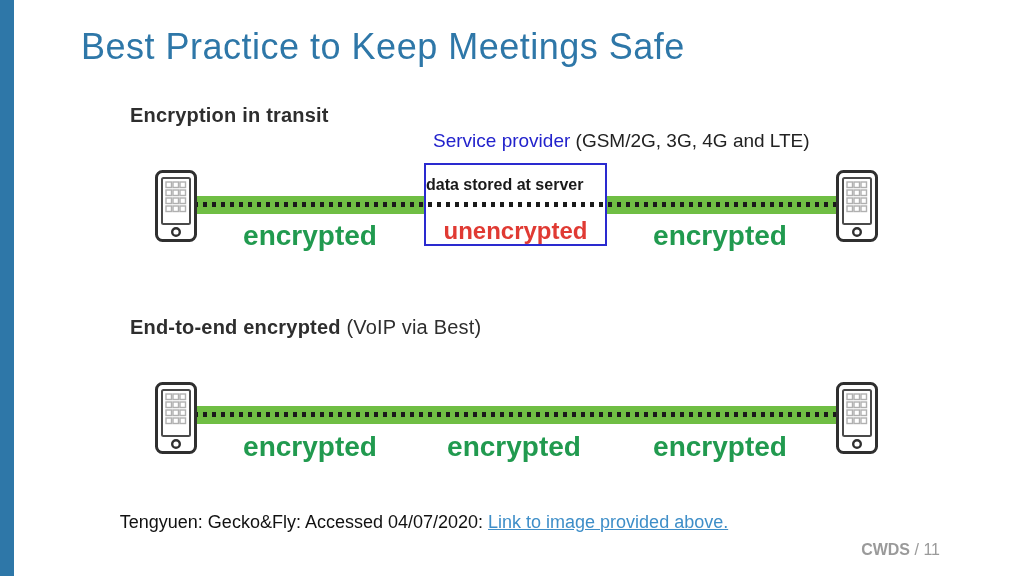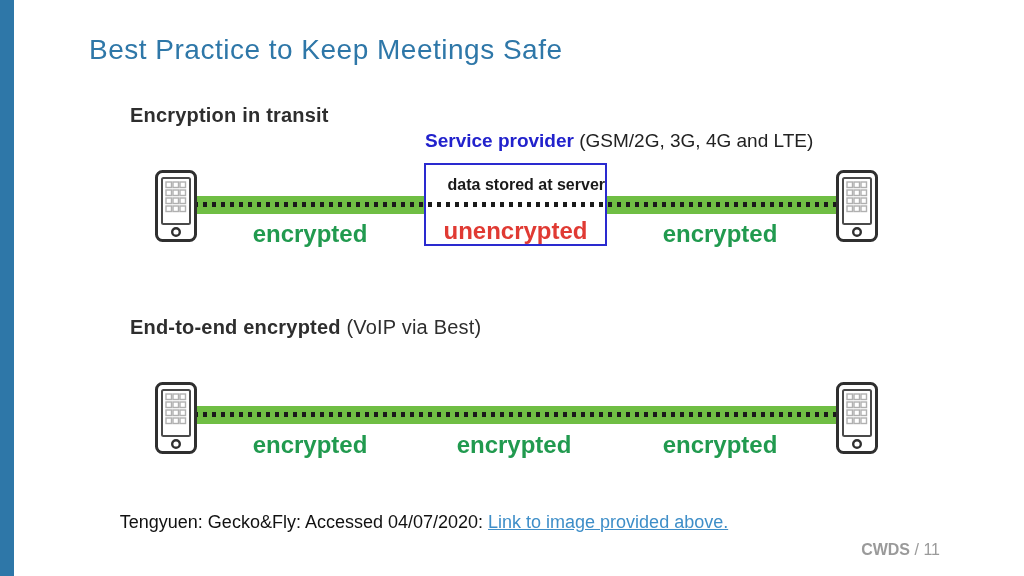--- a/index.html
+++ b/index.html
@@ -6,59 +6,59 @@
   .slide {
     position:relative; width:1024px; height:576px; background:#ffffff;
     overflow:hidden; font-family:"Liberation Sans", sans-serif;
     margin:0 auto;
   }
   .accent-bar {
     position:absolute; left:0; top:0; width:14px; height:576px;
     background:var(--accent-blue,#2E77A8);
   }
   .title {
-    position:absolute; left:81px; top:26px; margin:8px;
-    font-size:28px; font-weight:400; color:var(--accent-blue,#2E77A8);
+    position:absolute; left:81px; top:26px; margin:0;
+    font-size:36px; font-weight:400; color:var(--accent-blue,#2E77A8);
     letter-spacing:0.5px; white-space:nowrap;
   }
   .d-heading {
     position:absolute; left:130px; font-size:20px; font-weight:700;
     color:var(--heading-dark,#2E2E2E); white-space:nowrap; letter-spacing:0.2px;
   }
   .d1-heading { top:104px; }
   .d2-heading { top:316px; }
   .d2-detail { font-weight:400; }
   .provider-line {
     position:absolute; left:425px; top:130px; font-size:19px; white-space:nowrap;
     color:#222;
   }
-  .provider-blue { color:var(--provider-blue,#2222CC); font-weight:700; }
+  .provider-blue { color:var(--provider-blue,#2222CC); font-weight:400;margin-left:8px; }
   .phone { position:absolute; width:42px; height:72px; z-index:4; }
   .greenbar {
     position:absolute; height:18px; background:var(--bar-green,#6FBE44); z-index:1;
   }
   .dotline {
     position:absolute; height:5px; z-index:3;
     background-image:repeating-linear-gradient(90deg, var(--dot-black,#1a1a1a) 0 4.5px, transparent 4.5px 9px);
   }
   .server-box {
     position:absolute; left:424px; top:163px; width:183px; height:83px;
     background:#fff; border:2px solid var(--box-border-blue,#2A2ACF);
     z-index:2; box-sizing:border-box;
   }
   .server-box-top {
-    position:absolute; left:0; top:11px; width:100%; text-align:right;
+    position:absolute; left:0; top:11px; width:100%; text-align:left;
     font-size:16px; font-weight:600; color:#1a1a1a; white-space:nowrap;
   }
   .server-box-bottom {
     position:absolute; left:0; top:52px; width:100%; text-align:center;
     font-size:24px; font-weight:600; color:var(--unencrypted-red,#E03A33); white-space:nowrap;
   }
   .enc-label {
-    position:absolute; width:140px; text-align:center; font-size:24px;
+    position:absolute; width:140px; text-align:center; font-size:28px;
     font-weight:600; color:var(--text-green,#219A4F); z-index:4; white-space:nowrap;
   }
   .citation {
     position:absolute; left:0; top:512px; width:848px; text-align:center;
     font-size:18px; color:#111; white-space:nowrap;
   }
   .cite-link {
     color:var(--link-blue,#3E8EC8); text-decoration:underline; cursor:pointer;
   }
   .footer {

